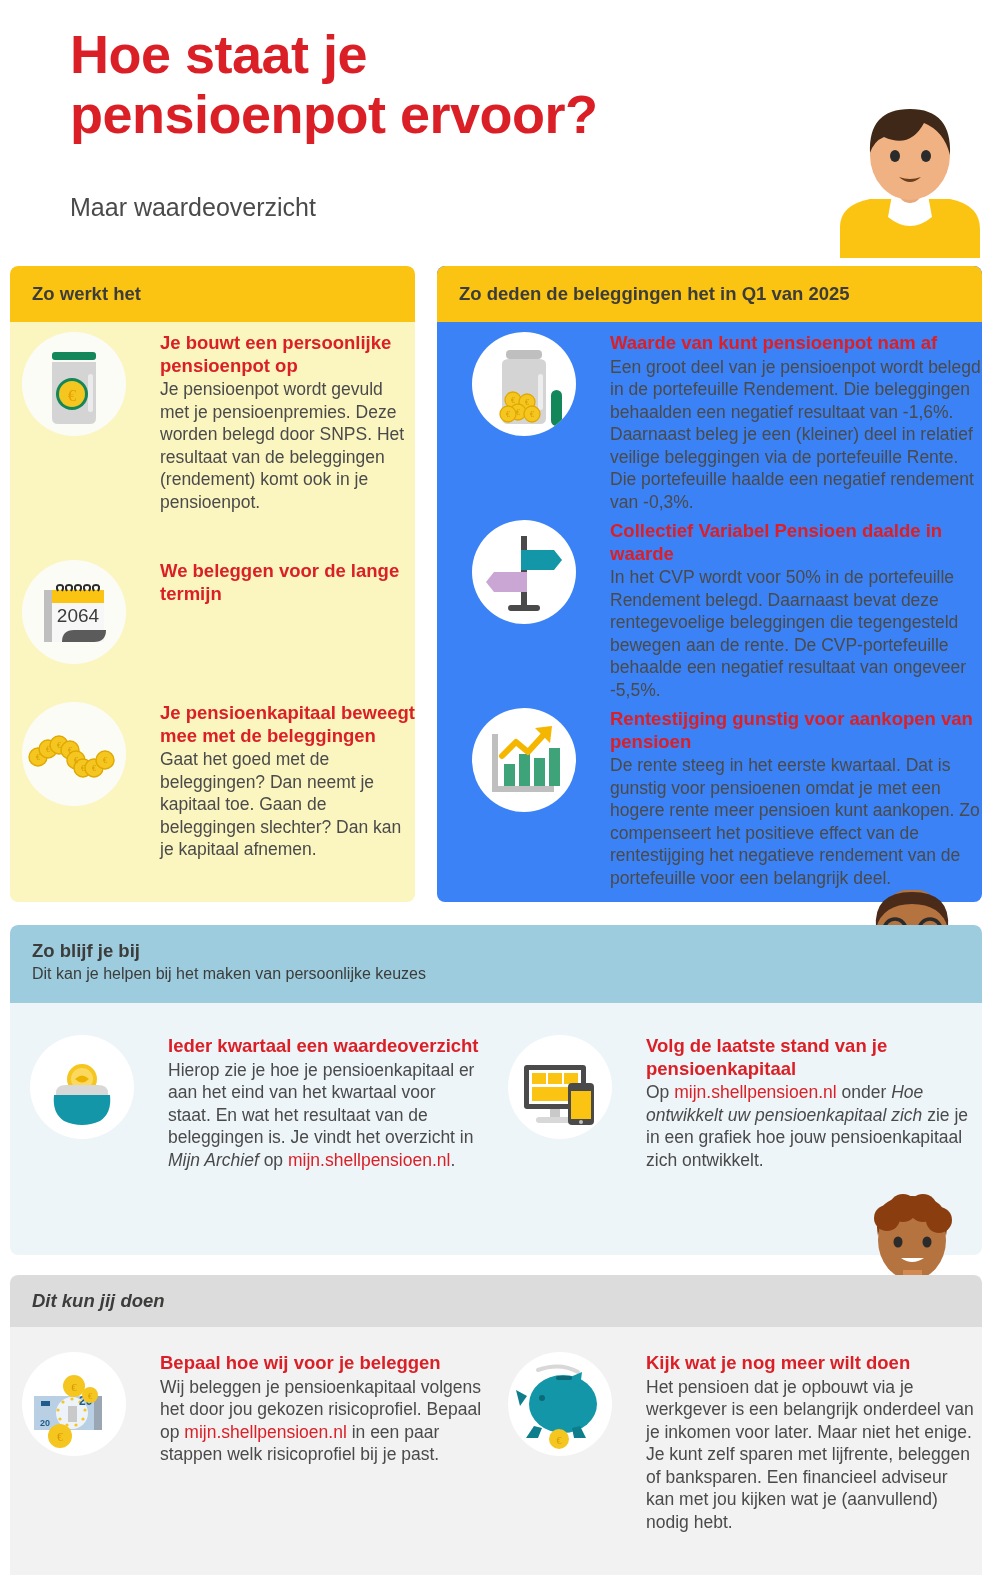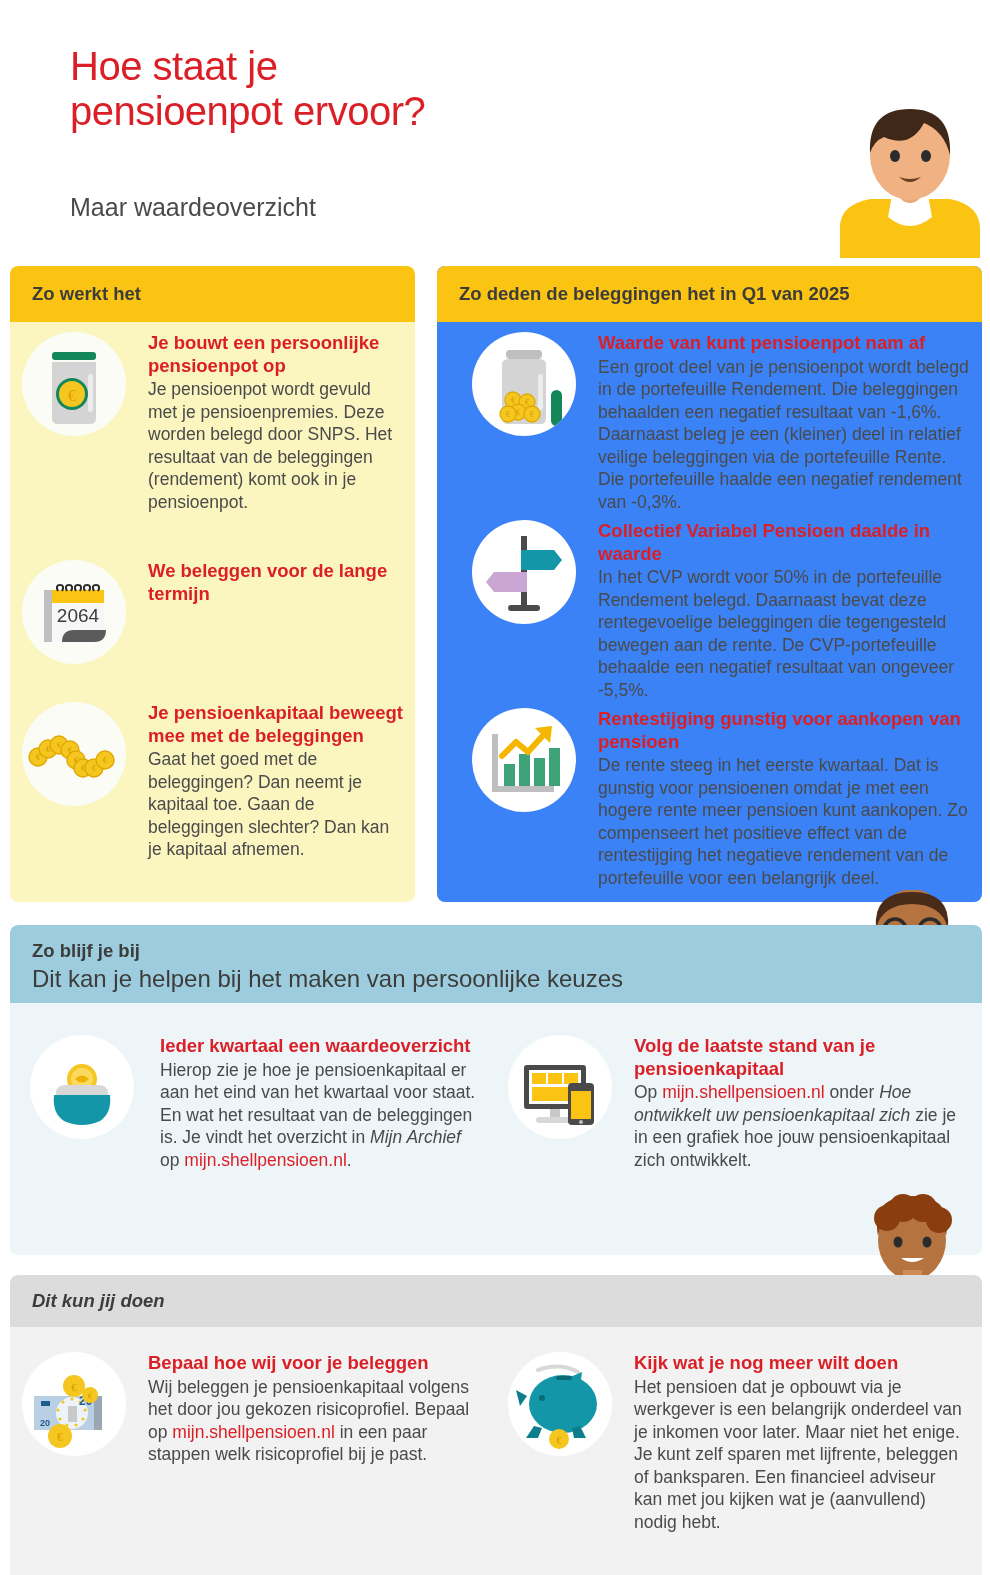--- a/index.html
+++ b/index.html
@@ -7,39 +7,39 @@
     width: 990px; height: 1575px;
     font-family: "Liberation Sans", sans-serif;
     background: #ffffff;
     overflow: hidden;
   }
   .page { position: relative; width: 990px; height: 1575px; background:#fff; }
 
   
   .hero { position:absolute; left:0; top:0; width:990px; height:258px; }
   .hero-title {
-    position:absolute; left:70px; top:44px; width:700px;
-    color:#DB1F26; font-size:40px; font-weight:normal; line-height:1.12;
+    position:absolute; left:70px; top:24px; width:700px;
+    color:#DB1F26; font-size:54px; font-weight:bold; line-height:1.12;
     letter-spacing:-0.5px;
   }
   .hero-sub {
     position:absolute; left:70px; top:192px;
     color:#4A4A4A; font-size:25px; line-height:1.2;
   }
 
   
   .avatar-top { position:absolute; left:840px; top:107px; width:140px; height:151px; overflow:hidden; }
 
   
   .panel { position:absolute; }
   .panel-head {
     font-size:18.5px; font-weight:bold; color:#3C3C3B;
     display:flex; align-items:center; padding-left:22px;
   }
-  .panel-head .sub { font-weight:normal; font-size:24px; }
+  .panel-head .sub { font-weight:normal; font-size:16px; }
   .panel-head-stack { display:block; padding-top:14px; line-height:1.32; }
 
   
   #panel-left { left:10px; top:266px; width:405px; height:636px;
     background:#FBF5C0; border-radius:8px 8px 8px 8px; overflow:hidden; }
   #panel-left .panel-head { height:56px; background:#FBC412; border-radius:8px 8px 0 0; }
 
   
   #panel-right { left:437px; top:266px; width:545px; height:636px;
     background:#3b82f6; border-radius:8px; overflow:hidden; }
@@ -57,21 +57,21 @@
   #panel-grey .panel-head { height:52px; background:#DCDCDC; border-radius:8px 8px 0 0; }
 
   
   .item { position:absolute; display:flex; }
   .icon-circle {
     width:104px; height:104px; border-radius:50%; background:#FCFCF7;
     flex:0 0 104px; position:relative; overflow:hidden;
   }
   .icon-circle.white { background:#ffffff; }
   .icon-circle svg { position:absolute; left:0; top:0; }
-  .txt { margin-left:22px; }
+  .txt { margin-left:34px; }
   .h { color:#DB1F26; font-size:18.5px; font-weight:bold; line-height:1.22; }
   .p { color:#4A4A4A; font-size:17.5px; line-height:1.29; margin-top:1px; }
   .p i { font-style:italic; }
   .lnk { color:#DB1F26; }
 
   
   #li-1 { left:22px; top:332px; width:390px; }
   #li-1 .txt { width:250px; }
   #li-2 { left:22px; top:560px; width:390px; }
   #li-2 .txt { width:255px; }

